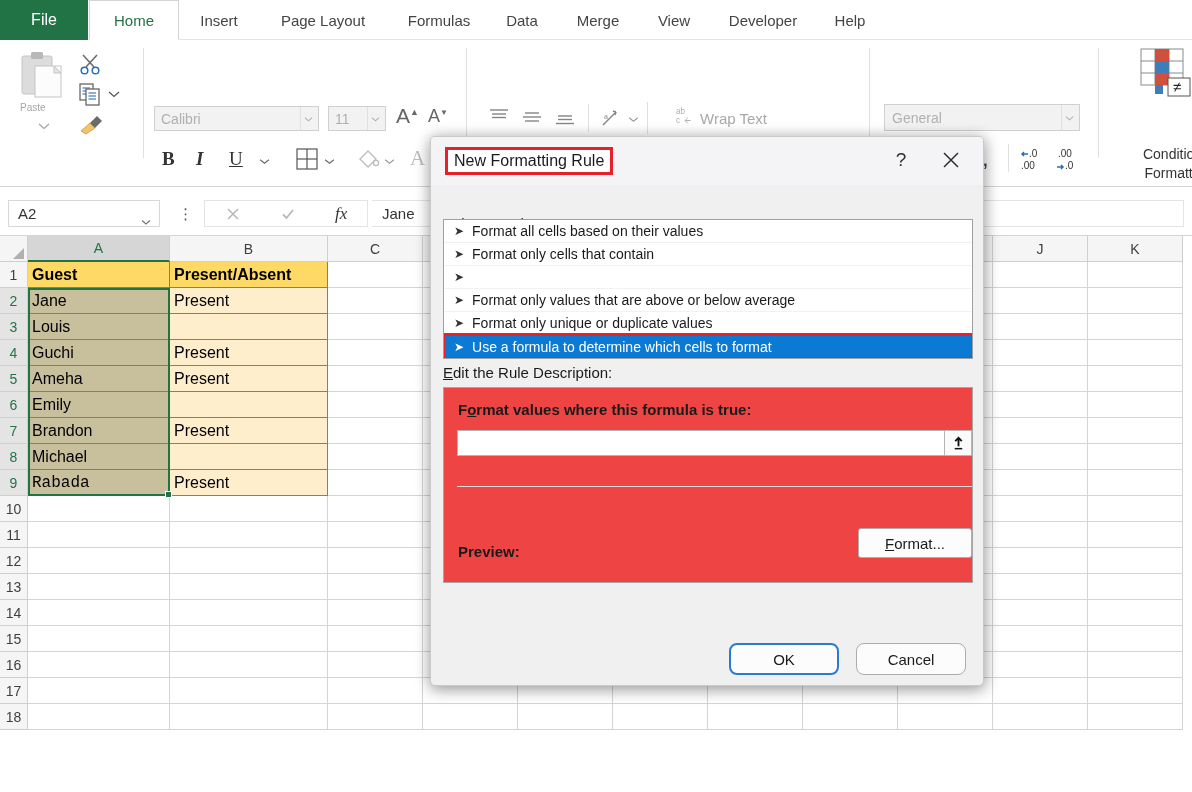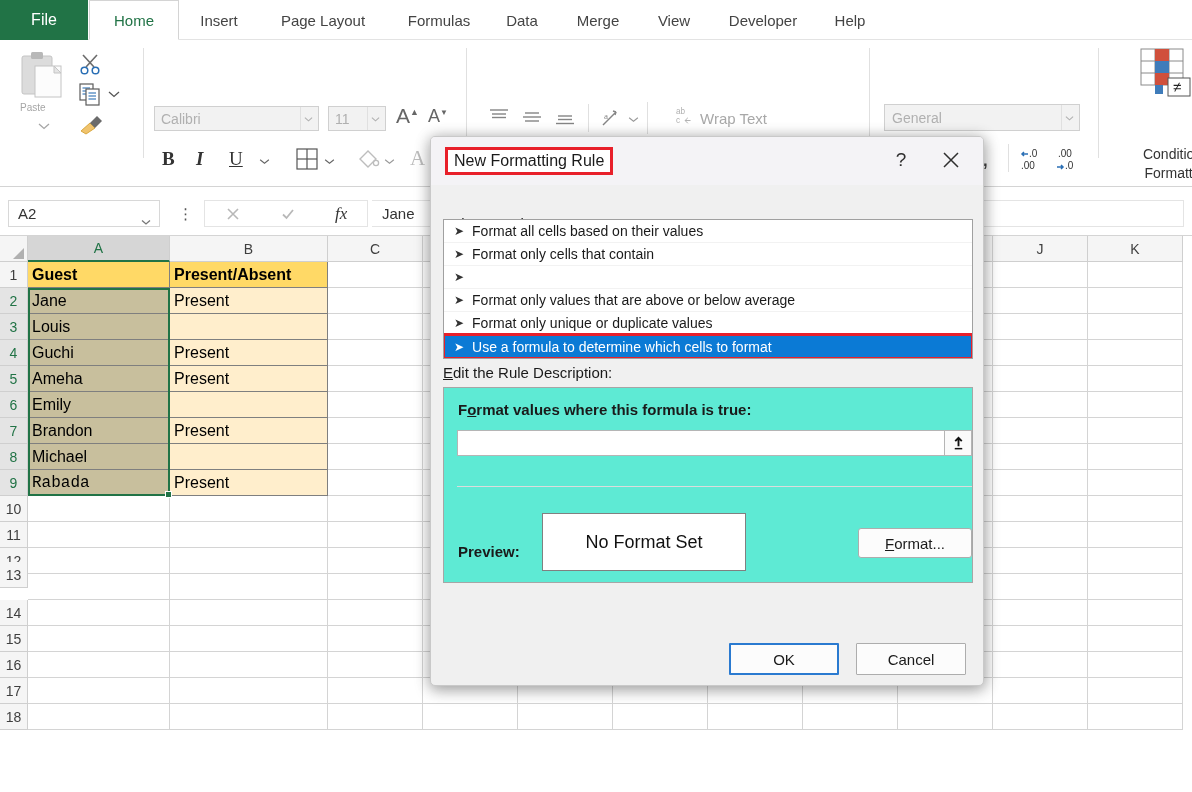--- a/index.html
+++ b/index.html
@@ -204,21 +204,21 @@
   }
   .ruleitem .arrow { margin-right: 8px; color: #333; font-size: 12px; }
   .ruleitem.selected {
     background: #0b7ad5; color: #ffffff; border-bottom: none;
     outline: 3px solid #e8202a; outline-offset: -1px;
   }
   .ruleitem.selected .arrow { color: #ffffff; }
 
   .descbox {
     position: absolute; left: 12px; top: 250px; width: 530px; height: 196px;
-    border: 1px solid #a6a6a6; background: #5eead4;
+    border: 1px solid #a6a6a6; background: #ef4444;
   }
   .fml-label {
     position: absolute; left: 14px; top: 13px; font-size: 15px;
     font-weight: bold; color: #1a1a1a;
   }
   .fml-input {
     position: absolute; left: 13px; top: 42px; width: 488px; height: 26px;
     border: 1px solid #b5b5b5; background: #fff;
     font-size: 14px; padding-left: 5px; outline: none;
   }
@@ -240,21 +240,21 @@
     font-size: 18px; color: #111;
   }
   .format-btn {
     position: absolute; left: 414px; top: 140px; width: 114px; height: 30px;
     border: 1px solid #adadad; background: #fcfcfc; border-radius: 3px;
     display: flex; align-items: center; justify-content: center;
     font-size: 15px; color: #1a1a1a;
   }
   .dlg-btn {
     position: absolute; top: 506px; height: 32px; width: 110px;
-    border-radius: 1px; display: flex; align-items: center; justify-content: center;
+    border-radius: 8px; display: flex; align-items: center; justify-content: center;
     font-size: 15px; color: #1a1a1a; background: #fcfcfc; border: 1px solid #adadad;
   }
   .dlg-btn.primary { border: 2px solid #2a7ad0; }
 </style>
 </head>
 <body>
 
 <div id="app">
 
   <div class="tabbar">
@@ -682,21 +682,21 @@
         <div class="cell" style="left: 170px; top: 312px; width: 158px; height: 26px;"></div>
         <div class="cell" style="left: 328px; top: 312px; width: 95px; height: 26px;"></div>
         <div class="cell" style="left: 423px; top: 312px; width: 95px; height: 26px;"></div>
         <div class="cell" style="left: 518px; top: 312px; width: 95px; height: 26px;"></div>
         <div class="cell" style="left: 613px; top: 312px; width: 95px; height: 26px;"></div>
         <div class="cell" style="left: 708px; top: 312px; width: 95px; height: 26px;"></div>
         <div class="cell" style="left: 803px; top: 312px; width: 95px; height: 26px;"></div>
         <div class="cell" style="left: 898px; top: 312px; width: 95px; height: 26px;"></div>
         <div class="cell" style="left: 993px; top: 312px; width: 95px; height: 26px;"></div>
         <div class="cell" style="left: 1088px; top: 312px; width: 95px; height: 26px;"></div>
-        <div class="rowhdr" style="top: 326px; height: 26px;">13</div>
+        <div class="rowhdr" style="top: 338px; height: 26px;">13</div>
         <div class="cell" style="left: 28px; top: 338px; width: 142px; height: 26px;"></div>
         <div class="cell" style="left: 170px; top: 338px; width: 158px; height: 26px;"></div>
         <div class="cell" style="left: 328px; top: 338px; width: 95px; height: 26px;"></div>
         <div class="cell" style="left: 423px; top: 338px; width: 95px; height: 26px;"></div>
         <div class="cell" style="left: 518px; top: 338px; width: 95px; height: 26px;"></div>
         <div class="cell" style="left: 613px; top: 338px; width: 95px; height: 26px;"></div>
         <div class="cell" style="left: 708px; top: 338px; width: 95px; height: 26px;"></div>
         <div class="cell" style="left: 803px; top: 338px; width: 95px; height: 26px;"></div>
         <div class="cell" style="left: 898px; top: 338px; width: 95px; height: 26px;"></div>
         <div class="cell" style="left: 993px; top: 338px; width: 95px; height: 26px;"></div>
@@ -819,21 +819,20 @@
       </div>
       <input class="fml-input" type="text" value="" style="">
       <div class="rangepick">
         <svg viewBox="0 0 16 16" width="15" height="15">
           <path d="M8 2 L8 11 M4.5 5.5 L8 2 L11.5 5.5" stroke="#111" stroke-width="2" fill="none"></path>
           <line x1="4" y1="13.5" x2="12" y2="13.5" stroke="#111" stroke-width="1.6"></line>
         </svg>
       </div>
       <div class="desc-hr"></div>
       <div class="preview-lbl">Preview:</div>
-      <div class="preview-box">No Format Set</div>
       <div class="format-btn">
         <span style="text-decoration:underline;">F</span>ormat...
       </div>
     </div>
 
     <div class="dlg-btn primary" style="left:298px;">OK</div>
     <div class="dlg-btn" style="left:425px;">Cancel</div>
   </div>
 </div>
 

